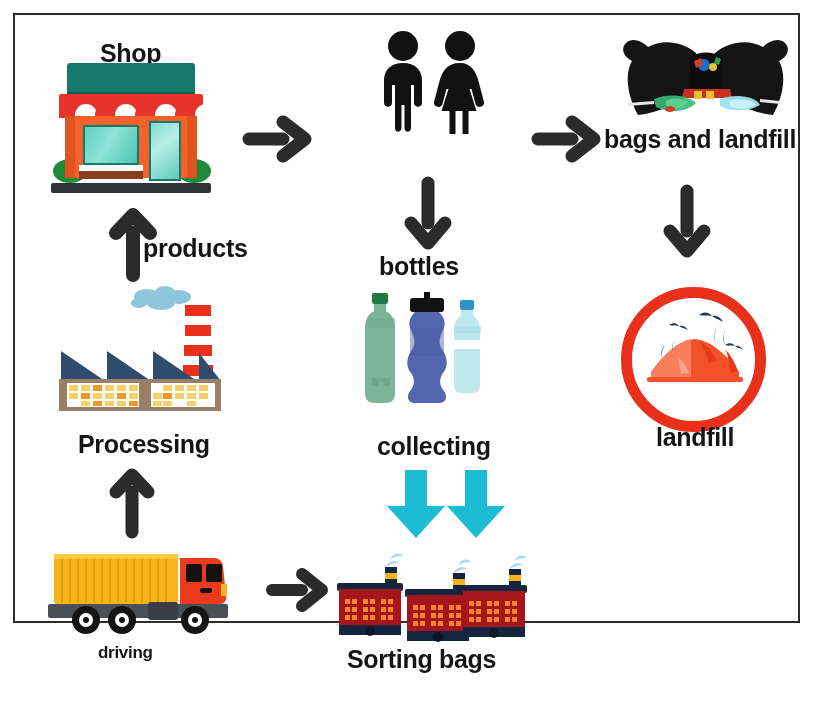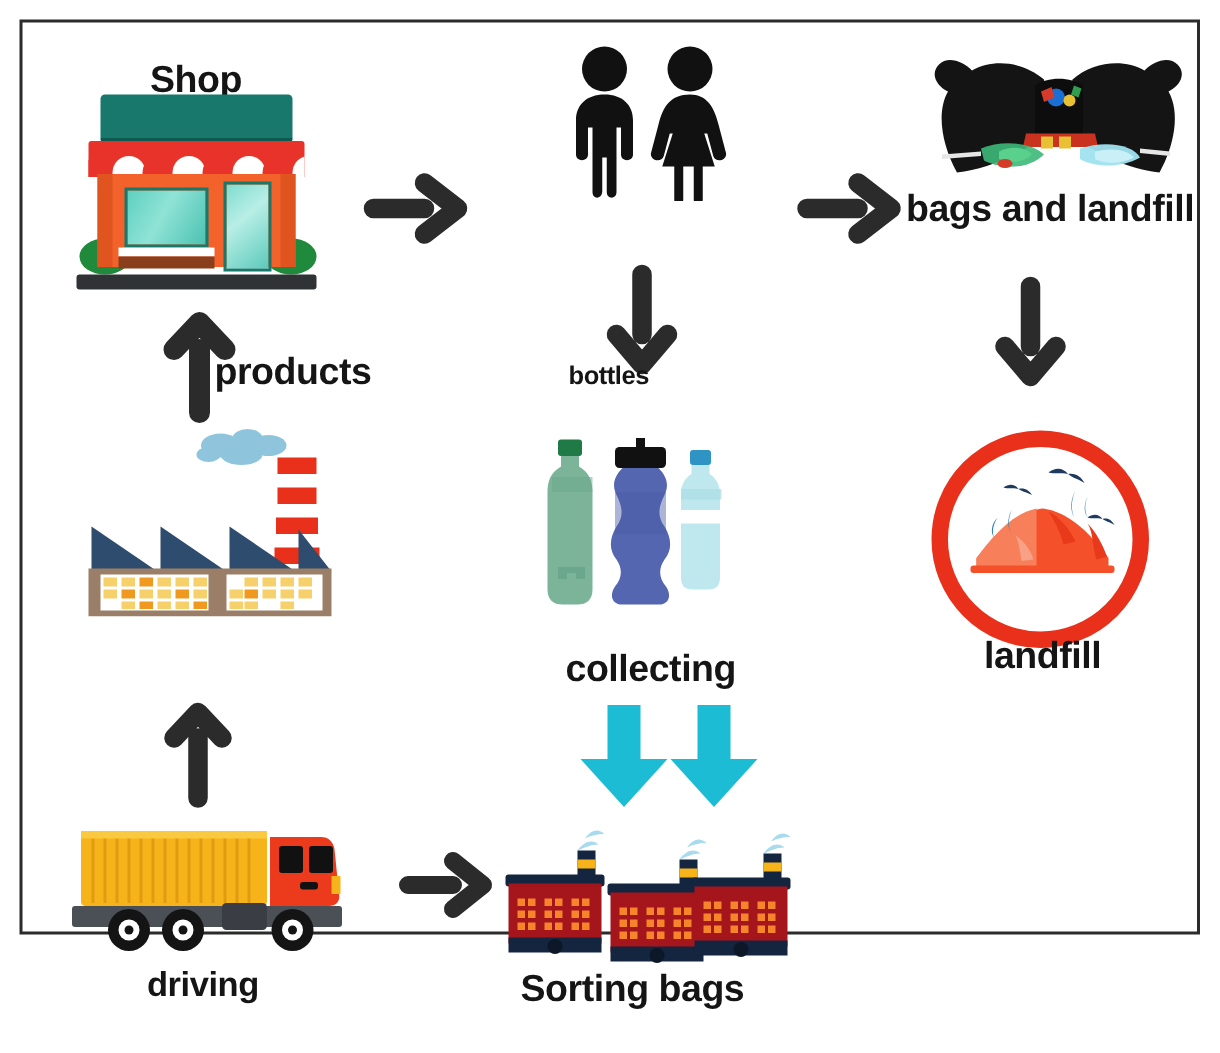--- a/index.html
+++ b/index.html
@@ -151,21 +151,21 @@
       </g>
     </svg>
   </div>
   <div class="label" style="left:589px;top:110px;font-size:25px;">bags and landfill</div>
 
   <div class="arrow" style="left:392px;top:164px;">
     <svg width="42" height="70" viewBox="0 0 42 70">
       <path d="M21 4 L21 44 M4 44 L21 64 L38 44" fill="none" stroke="#2b2b2b" stroke-width="13" stroke-linecap="round" stroke-linejoin="round"></path>
     </svg>
   </div>
-  <div class="label" style="left:364px;top:226px;font-size:17px;">bottles</div>
+  <div class="label" style="left:364px;top:237px;font-size:25px;">bottles</div>
 
   <div class="arrow" style="left:651px;top:172px;">
     <svg width="42" height="70" viewBox="0 0 42 70">
       <path d="M21 4 L21 44 M4 44 L21 64 L38 44" fill="none" stroke="#2b2b2b" stroke-width="13" stroke-linecap="round" stroke-linejoin="round"></path>
     </svg>
   </div>
 
   <div class="node bottles" style="left:343px;top:275px;">
     <svg width="130" height="120" viewBox="0 0 130 120">
 
@@ -285,20 +285,21 @@
       <g fill="#ef9a1e">
         <rect x="50" y="104" width="9" height="6"></rect>
           <rect x="38" y="112" width="9" height="6"></rect>
         <rect x="74" y="112" width="9" height="6"></rect>
           <rect x="50" y="120" width="9" height="5"></rect>
         <rect x="86" y="120" width="9" height="5"></rect>
           <rect x="120" y="112" width="9" height="6"></rect>
       </g>
     </svg>
   </div>
+  <div class="label" style="left:63px;top:415px;font-size:25px;">Processing</div>
 
   <div class="arrow" style="left:96px;top:196px;">
     <svg width="44" height="68" viewBox="0 0 44 68">
       <path d="M22 64 L22 22 M5 22 L22 4 L39 22" fill="none" stroke="#2b2b2b" stroke-width="14" stroke-linecap="round" stroke-linejoin="round"></path>
     </svg>
   </div>
   <div class="label" style="left:128px;top:219px;font-size:25px;">products</div>
 
   <div class="arrow" style="left:96px;top:455px;">
     <svg width="42" height="66" viewBox="0 0 42 66">
@@ -343,21 +344,21 @@
         <circle cx="46" cy="80" r="3" fill="#141414"></circle>
         <circle cx="82" cy="80" r="14" fill="#141414"></circle>
           <circle cx="82" cy="80" r="7" fill="#fff"></circle>
         <circle cx="82" cy="80" r="3" fill="#141414"></circle>
         <circle cx="155" cy="80" r="14" fill="#141414"></circle>
           <circle cx="155" cy="80" r="7" fill="#fff"></circle>
         <circle cx="155" cy="80" r="3" fill="#141414"></circle>
       </g>
     </svg>
   </div>
-  <div class="label" style="left:83px;top:628px;font-size:23px;">driving</div>
+  <div class="label" style="left:83px;top:628px;font-size:17px;">driving</div>
 
   <div class="arrow" style="left:255px;top:555px;">
     <svg width="58" height="40" viewBox="0 0 58 40">
       <path d="M2 20 L32 20 M32 4 L52 20 L32 36" fill="none" stroke="#2b2b2b" stroke-width="12" stroke-linecap="round" stroke-linejoin="round"></path>
     </svg>
   </div>
 
   <div class="node sorting" style="left:312px;top:530px;">
     <svg width="210" height="100" viewBox="0 0 210 100">
 

